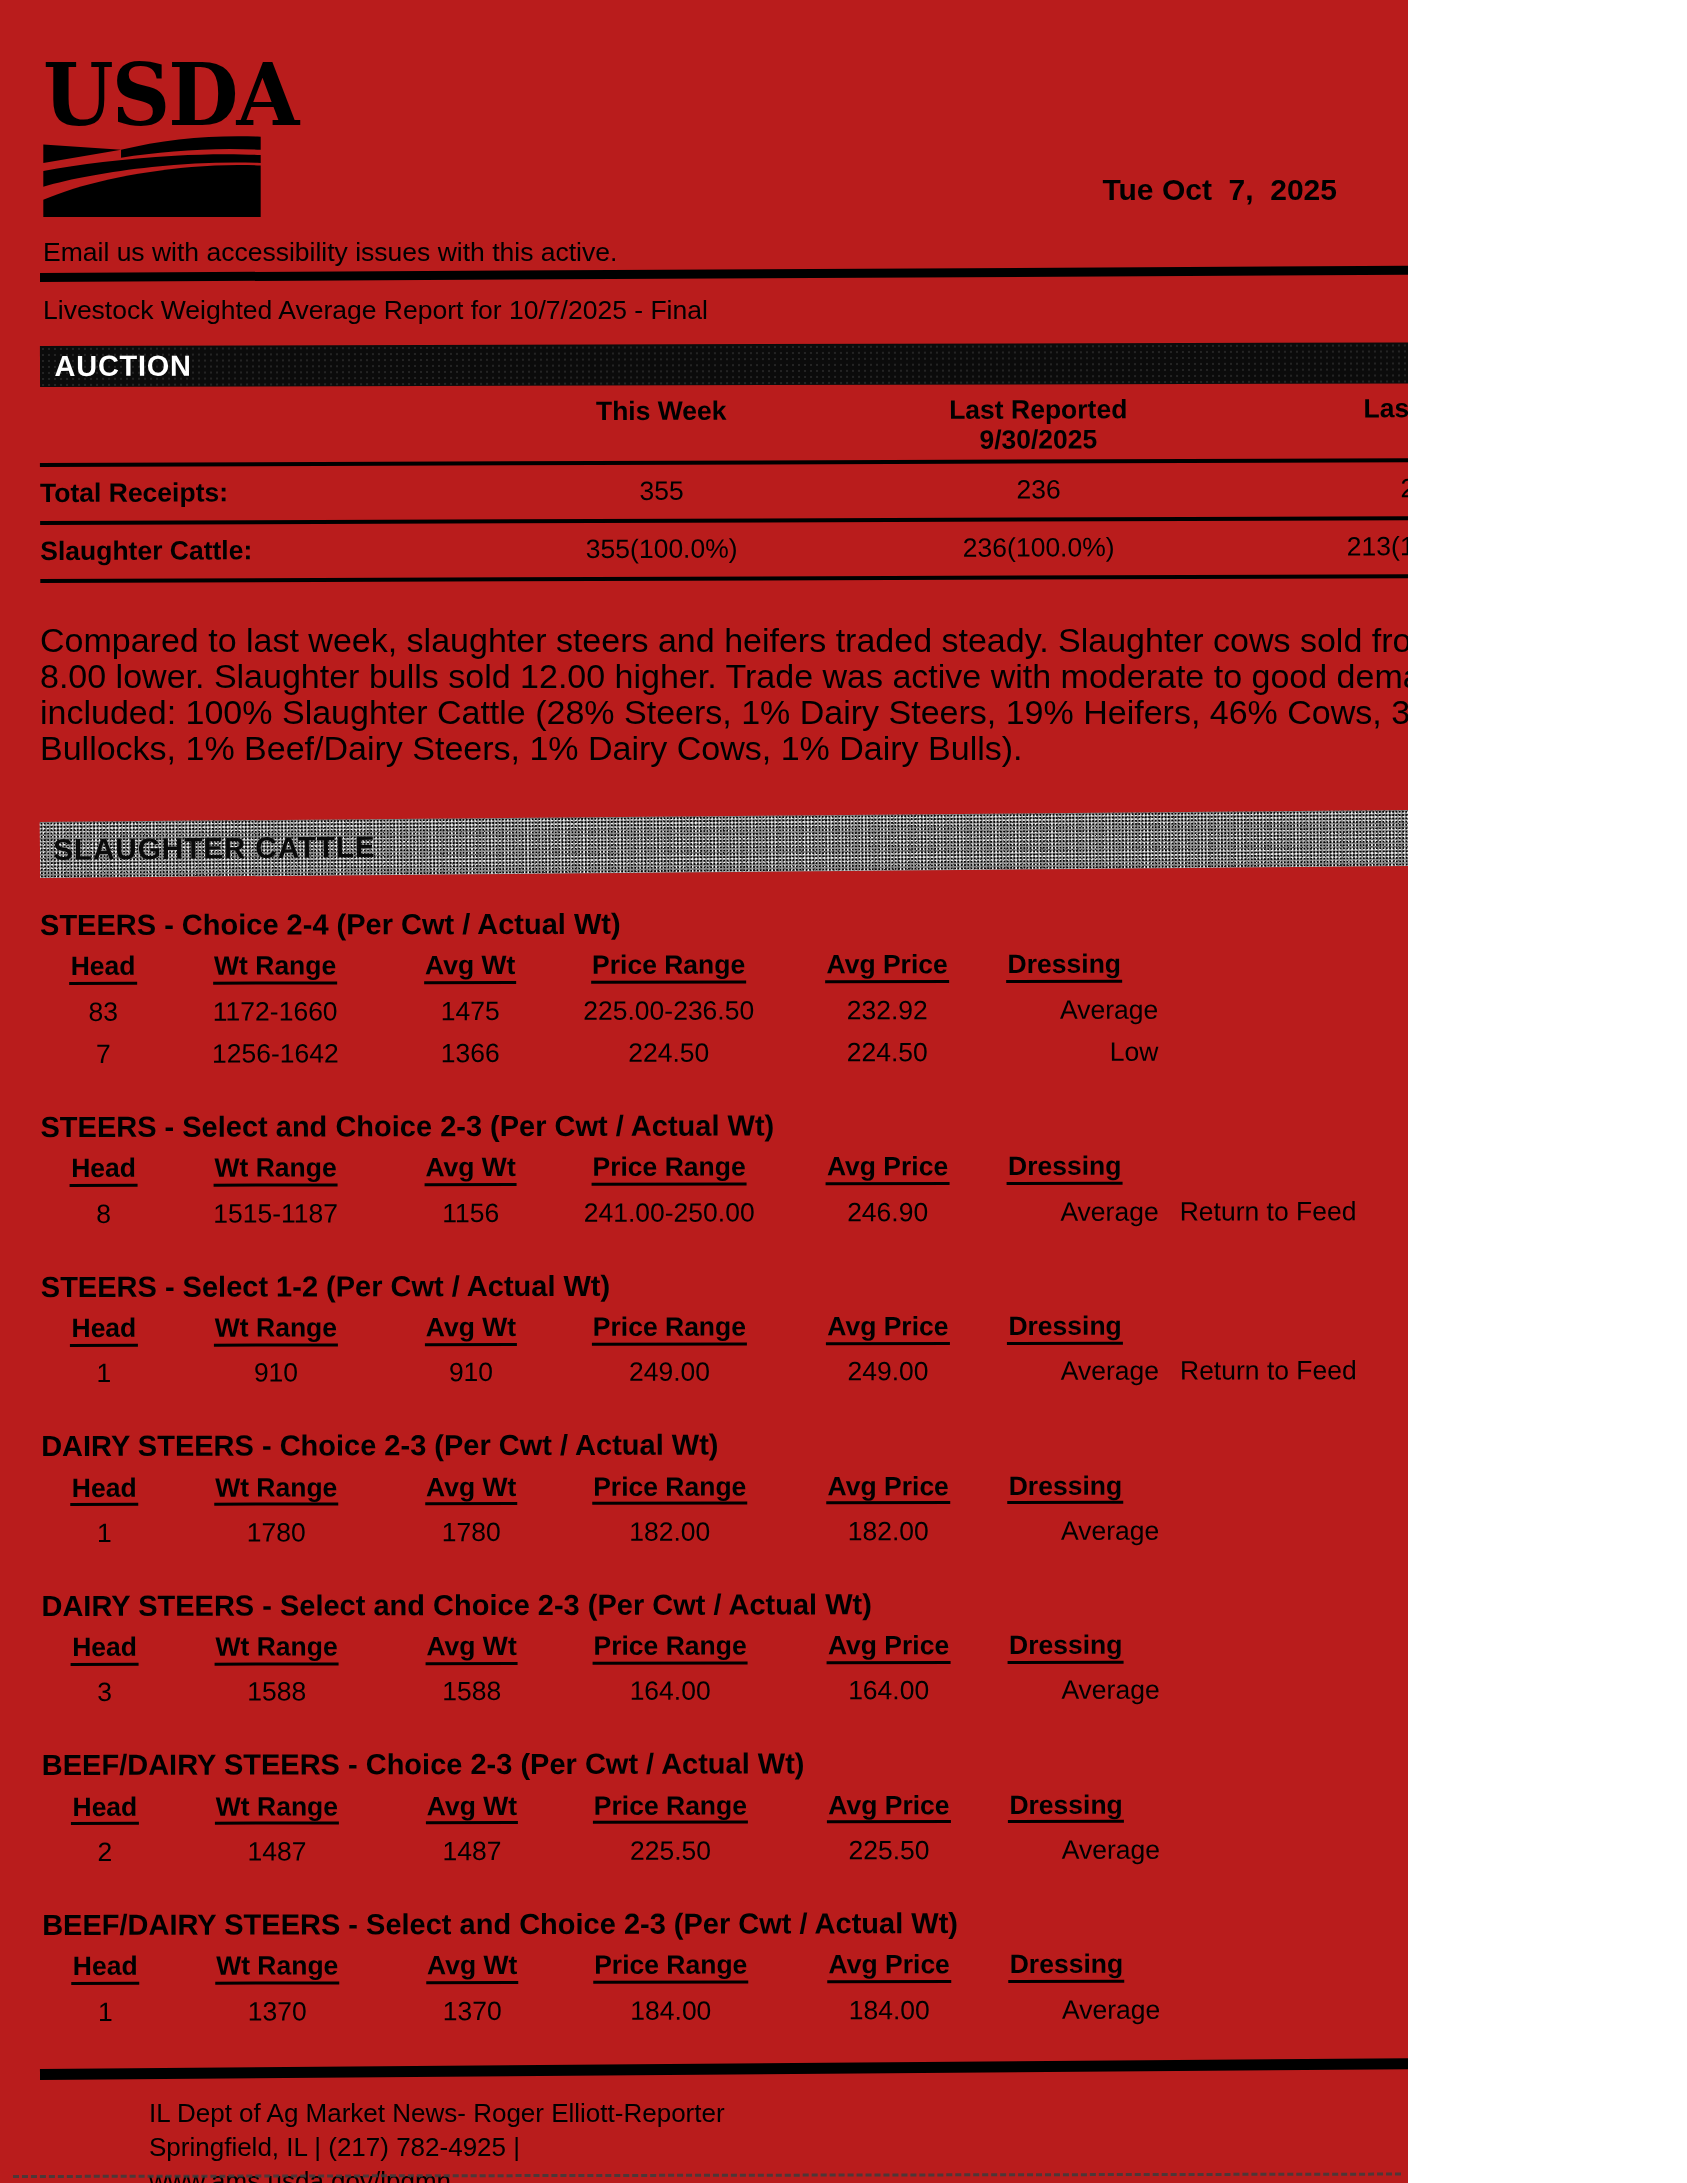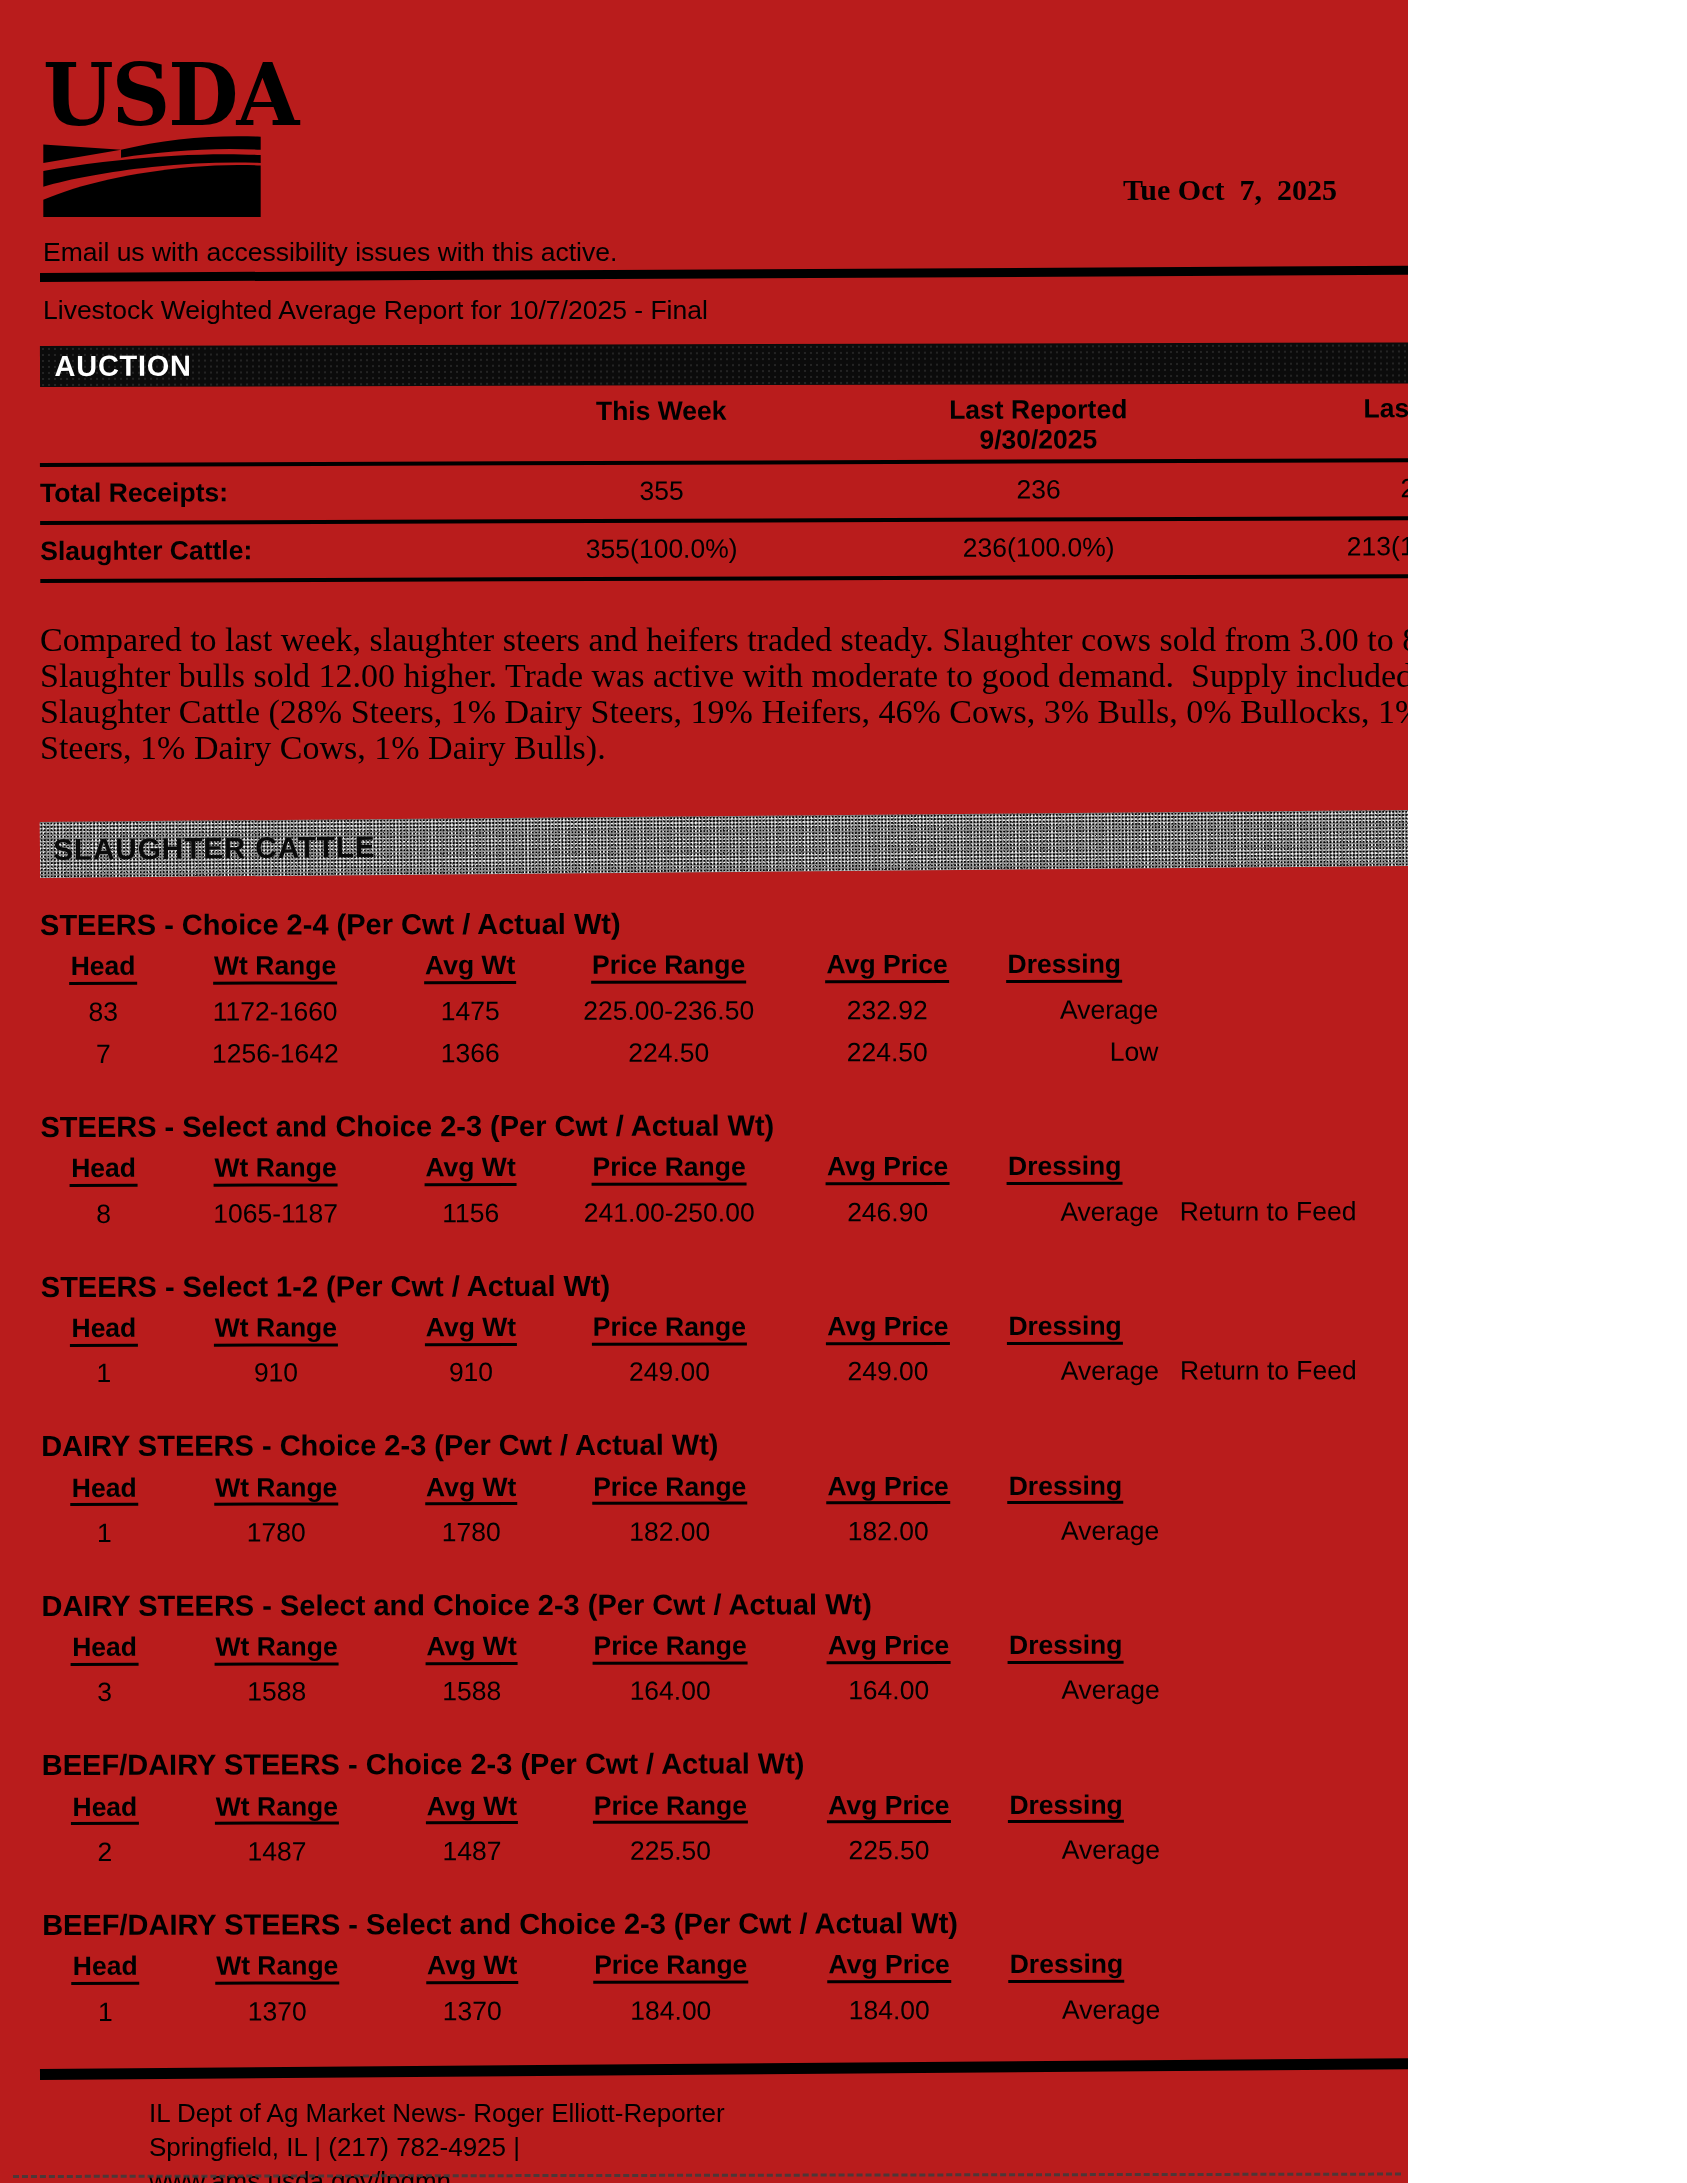--- a/index.html
+++ b/index.html
@@ -4,21 +4,21 @@
 <style>
   html,body{margin:0;padding:0;background:#ffffff;}
   .page{
     position:relative;
     width:1408px;height:2183px;
     background:#b91c1c;
     color:#000;
     font-family:"Liberation Sans","DejaVu Sans",sans-serif;
     overflow:hidden;
   }
-  .pre{white-space:pre-wrap;font-family:Liberation Serif, serif;}
+  .pre{white-space:pre-wrap;}
 
   
   .hdr{position:absolute;left:0;top:0;width:100%;height:291px;}
   .logo{position:absolute;left:43px;top:58px;width:218px;}
   .logo-word{
     font-family:"DejaVu Serif","Liberation Serif",serif;
     font-weight:bold;font-size:81px;line-height:69px;letter-spacing:-2px;
     transform:scaleY(1.06);transform-origin:left top;color:#000;
   }
   .logo-swoosh{display:block;margin-top:6.6px;}
@@ -195,21 +195,21 @@
           <div class="trow thead">
             <div class="tcell"><span class="hu">Head</span></div>
             <div class="tcell"><span class="hu">Wt Range</span></div>
             <div class="tcell"><span class="hu">Avg Wt</span></div>
             <div class="tcell"><span class="hu">Price Range</span></div>
             <div class="tcell"><span class="hu">Avg Price</span></div>
             <div class="tcell dressing"><span class="hu">Dressing</span></div>
           </div>
           <div class="trow tbody-row">
             <div class="tcell">8</div>
-            <div class="tcell">1065-1187</div>
+            <div class="tcell">1515-1187</div>
             <div class="tcell">1156</div>
             <div class="tcell">241.00-250.00</div>
             <div class="tcell">246.90</div>
             <div class="tcell dressing"><span class="d1">Average</span><span class="d2">Return to Feed</span></div>
           </div>
         </div>
         <div class="section">
           <div class="section-title">STEERS - Select 1-2 (Per Cwt / Actual Wt)</div>
           <div class="trow thead">
             <div class="tcell"><span class="hu">Head</span></div>

